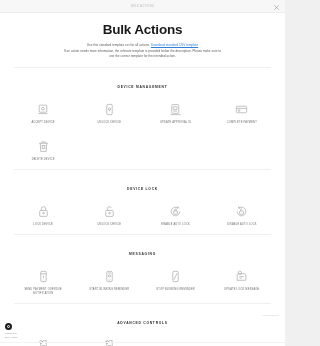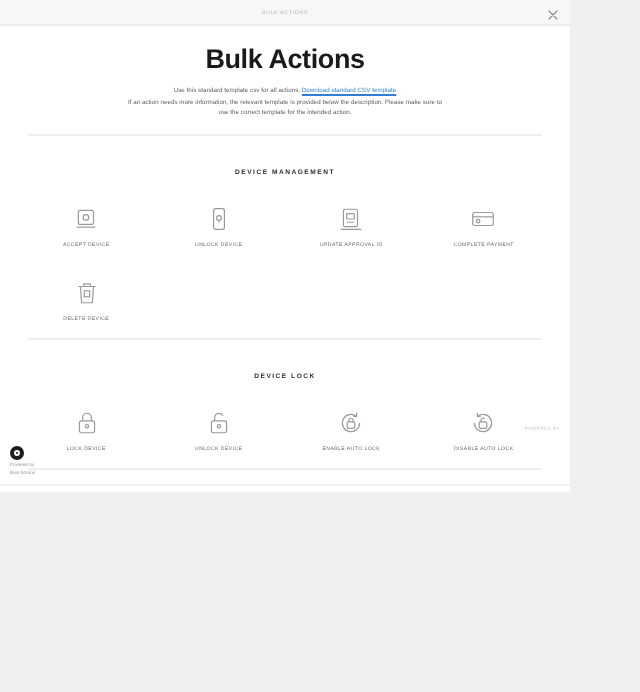--- a/index.html
+++ b/index.html
@@ -4,21 +4,21 @@
 <style>
   * { box-sizing: border-box; margin: 0; padding: 0; }
   html, body {
     width: 285px; height: 346px;
     background: #f0f0f0;
     font-family: "Liberation Sans", sans-serif;
     overflow: hidden;
   }
   #app {
     position: relative;
-    width: 285px; height: 246px;
+    width: 285px; height: 346px;
     background: #ffffff;
     overflow: hidden;
   }
   .topbar {
     position: relative;
     height: 13px;
     background: #f7f7f7;
     border-bottom: 1px solid #ececec;
     display: flex; align-items: center; justify-content: center;
   }

